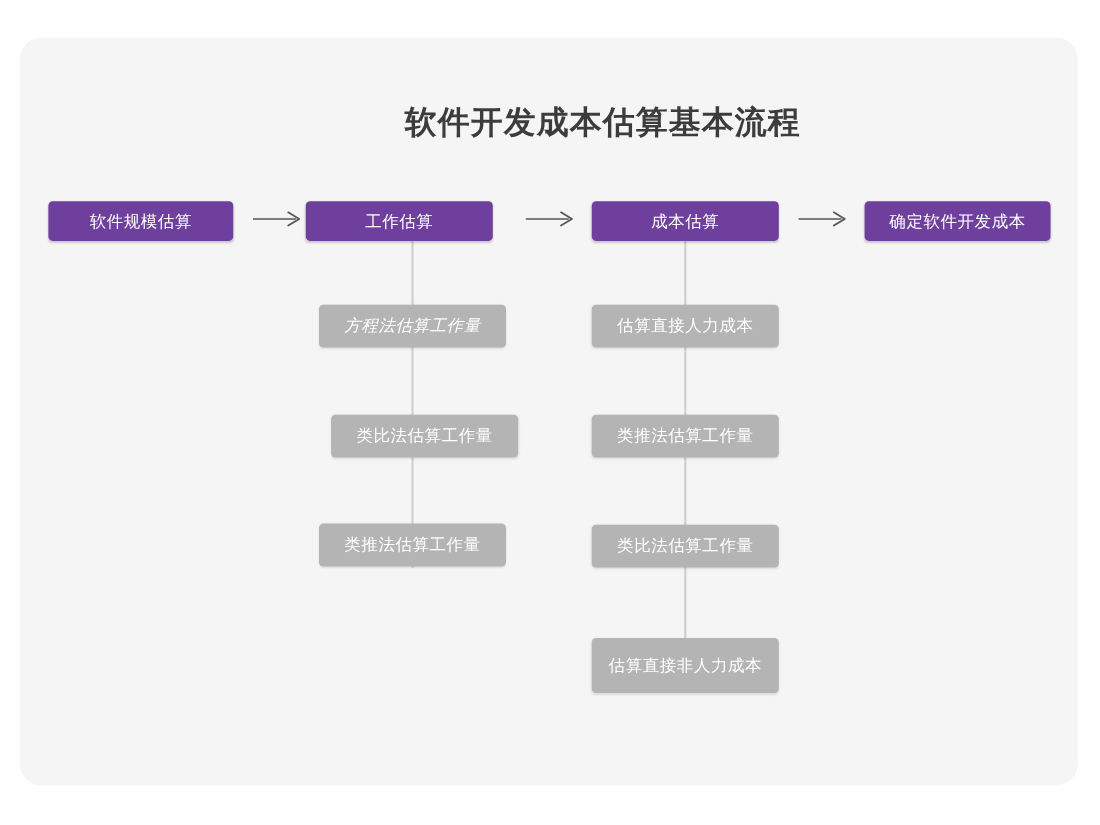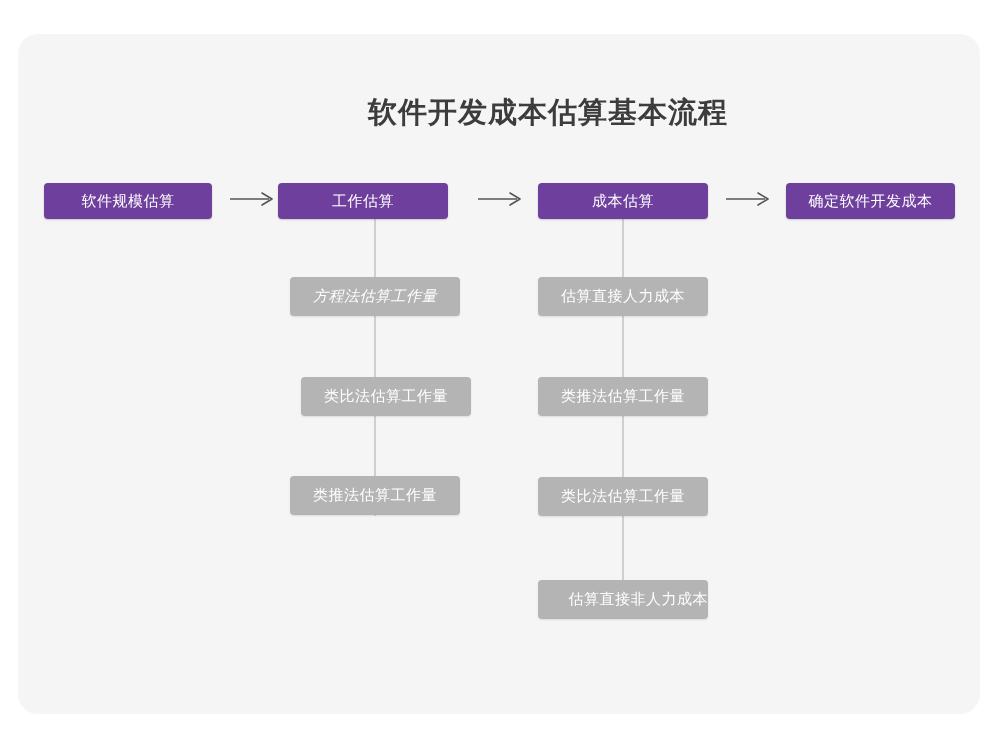--- a/index.html
+++ b/index.html
@@ -154,17 +154,17 @@
   </div>
 
   <div class="node secondary" style="left:538px; top:377px; width:170px; height:39px;">
     <span>类推法估算工作量</span>
   </div>
 
   <div class="node secondary" style="left:538px; top:477px; width:170px; height:39px;">
     <span>类比法估算工作量</span>
   </div>
 
-  <div class="node secondary" style="left:538px; top:580px; width:170px; height:39px;justify-content:flex-end;">
+  <div class="node secondary" style="left:538px; top:580px; width:170px; height:50px;">
     <span>估算直接非人力成本</span>
   </div>
 
 </div>
 
 </body></html>

